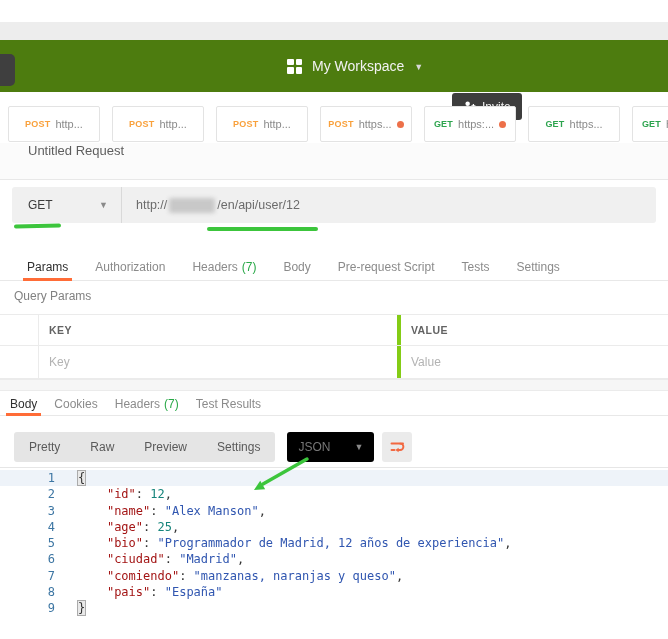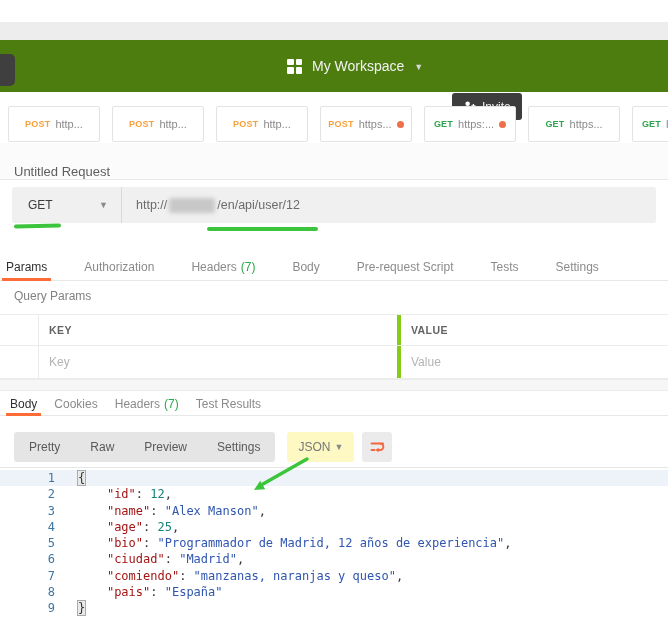--- a/index.html
+++ b/index.html
@@ -23,21 +23,21 @@
   .rtab { width:92px; min-width:92px; box-sizing:border-box; background:#fff; border:1px solid #e3e3e3;
           border-radius:2px; display:flex; align-items:center; justify-content:center; gap:5px;
           font-size:11px; color:#8a8a8a; }
   .rtab-method { font-size:9px; font-weight:bold; letter-spacing:.2px; }
   .rtab-method.post { color:#f9a13c; }
   .rtab-method.get { color:#2da44e; }
   .rtab-dot { width:7px; height:7px; background:#ed7049; border-radius:50%; }
 
   
   .req-header { position:absolute; top:143px; left:0; right:0; height:37px; background:#fbfbfb;
-                border-bottom:1px solid #e8e8e8; display:flex; align-items:flex-end; padding-left:14px;
+                border-bottom:1px solid #e8e8e8; display:flex; align-items:flex-start; padding-left:28px;
                 font-size:13px; color:#5e5e5e; box-sizing:border-box; }
 
   
   .url-row { position:absolute; top:187px; left:12px; width:644px; height:36px; background:#f0f0f0;
              border-radius:3px; display:flex; align-items:stretch; }
   .method-box { width:110px; min-width:110px; box-sizing:border-box; display:flex; align-items:center;
                 justify-content:space-between; padding:0 13px 0 16px; font-size:12px; color:#3c3c3c;
                 border-right:1px solid #d9d9d9; }
   .method-caret { color:#8a8a8a; font-size:9px; }
   .url-input { display:flex; align-items:center; padding-left:14px; font-size:12.5px; color:#6b6b6b; }
@@ -45,21 +45,21 @@
 
   
   .anno { position:absolute; height:4px; border-radius:2px; }
   .anno-method { left:14px; top:224px; width:47px; transform:rotate(-1.5deg); }
   .anno-url { left:207px; top:227px; width:111px; }
   .anno-arrow { position:absolute; left:0; top:0; width:668px; height:639px; pointer-events:none; }
 
   
   .sec-tabs { position:absolute; left:0; right:0; border-bottom:1px solid #e8e8e8; display:flex;
               align-items:center; font-size:12px; color:#8b8b8b; box-sizing:border-box; }
-  .sec-tabs.req { top:254px; height:27px; padding-left:6px; gap:37px;align-items:flex-end; }
+  .sec-tabs.req { top:254px; height:27px; padding-left:27px; gap:27px;align-items:flex-end; }
   .sec-tabs.resp { top:392px; height:24px; padding-left:10px; gap:17px; }
   .sec-tab { position:relative; height:100%; display:flex; align-items:center; white-space:nowrap; }
   .sec-tab.active { color:#303030; }
   .sec-tab.active::after { content:''; position:absolute; left:-4px; right:-4px; bottom:-1px; height:3px;
                            background:#ff6c37; }
   .tab-count { color:#29a847; margin-left:4px; }
 
   .qp-label { position:absolute; top:289px; left:14px; font-size:12px; color:#818181; }
 
   
@@ -70,21 +70,21 @@
   .pt-check { width:38px; min-width:38px; border-right:1px solid #ebebeb; }
   .pt-key { width:362px; min-width:362px; box-sizing:border-box; padding-left:10px; display:flex;
             align-items:center; border-right:4px solid #84cc16; }
   .pt-value { flex:1; padding-left:10px; display:flex; align-items:center;text-align:center; }
   .pt-band { height:10px; background:#f6f6f6; border-top:1px solid #ebebeb; border-bottom:1px solid #ebebeb; }
 
   
   .view-row { position:absolute; top:432px; left:14px; height:30px; display:flex; align-items:center; }
   .seg-group { display:flex; background:#e5e5e5; border-radius:3px; height:30px; align-items:center; }
   .seg-item { padding:0 15px; font-size:12px; color:#5a5a5a; }
-  .format-select { display:flex; align-items:center; gap:4px; background:#fef9c3; border-radius:3px;
+  .format-select { display:flex; align-items:center; gap:24px; background:#000000; border-radius:3px;
                    height:30px; padding:0 11px; font-size:12px; color:#777; margin-left:12px; }
   .wrap-btn { width:30px; height:30px; background:#ebebeb; border-radius:3px; display:flex;
               align-items:center; justify-content:center; margin-left:8px; }
 
   
   .code-area { position:absolute; top:467px; left:0; right:0; border-top:1px solid #e6e6e6;
                font-family:"DejaVu Sans Mono", monospace; font-size:12px; padding-top:2px; }
   .code-line { display:flex; height:16.3px; line-height:16.3px; }
   .code-line.hl { background:#eef3f9; }
   .line-num { width:68px; min-width:68px; box-sizing:border-box; text-align:right; padding-right:13px;

